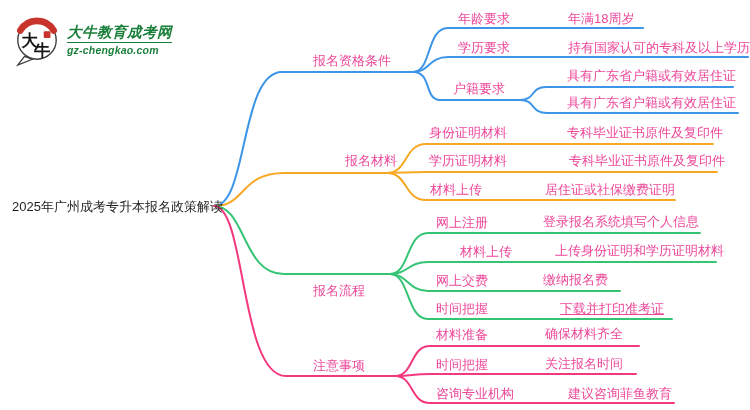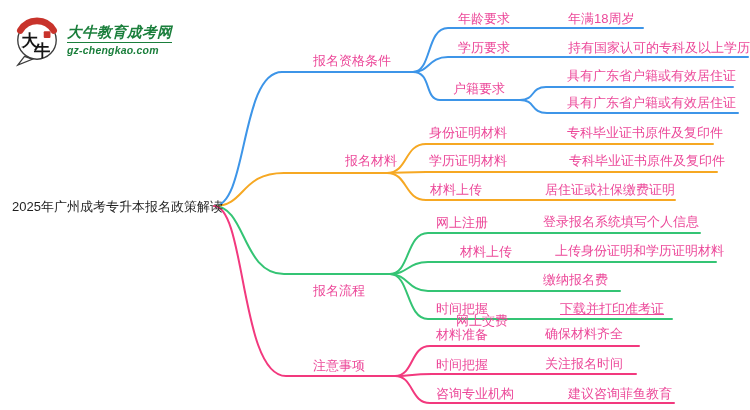--- a/index.html
+++ b/index.html
@@ -91,21 +91,21 @@
   <div class="map-label" style="left:429px;top:153px;">学历证明材料</div>
   <div class="map-label" style="left:569px;top:153px;">专科毕业证书原件及复印件</div>
   <div class="map-label" style="left:430px;top:182px;">材料上传</div>
   <div class="map-label" style="left:545px;top:182px;">居住证或社保缴费证明</div>
 
   <div class="map-label" style="left:313px;top:256px;margin-top:27px;">报名流程</div>
   <div class="map-label" style="left:436px;top:215px;">网上注册</div>
   <div class="map-label" style="left:543px;top:214px;">登录报名系统填写个人信息</div>
   <div class="map-label" style="left:460px;top:244px;text-align:right;">材料上传</div>
   <div class="map-label" style="left:555px;top:243px;">上传身份证明和学历证明材料</div>
-  <div class="map-label" style="left:456px;top:273px;margin-top:40px;">网上交费</div>
+  <div class="map-label" style="left:436px;top:273px;">网上交费</div>
   <div class="map-label" style="left:543px;top:272px;">缴纳报名费</div>
   <div class="map-label" style="left:436px;top:301px;">时间把握</div>
   <div class="map-label" style="left:560px;top:301px;text-decoration:underline;">下载并打印准考证</div>
 
   <div class="map-label" style="left:313px;top:358px;">注意事项</div>
   <div class="map-label" style="left:436px;top:327px;">材料准备</div>
   <div class="map-label" style="left:545px;top:326px;">确保材料齐全</div>
   <div class="map-label" style="left:436px;top:357px;">时间把握</div>
   <div class="map-label" style="left:545px;top:356px;">关注报名时间</div>
   <div class="map-label" style="left:436px;top:386px;">咨询专业机构</div>

